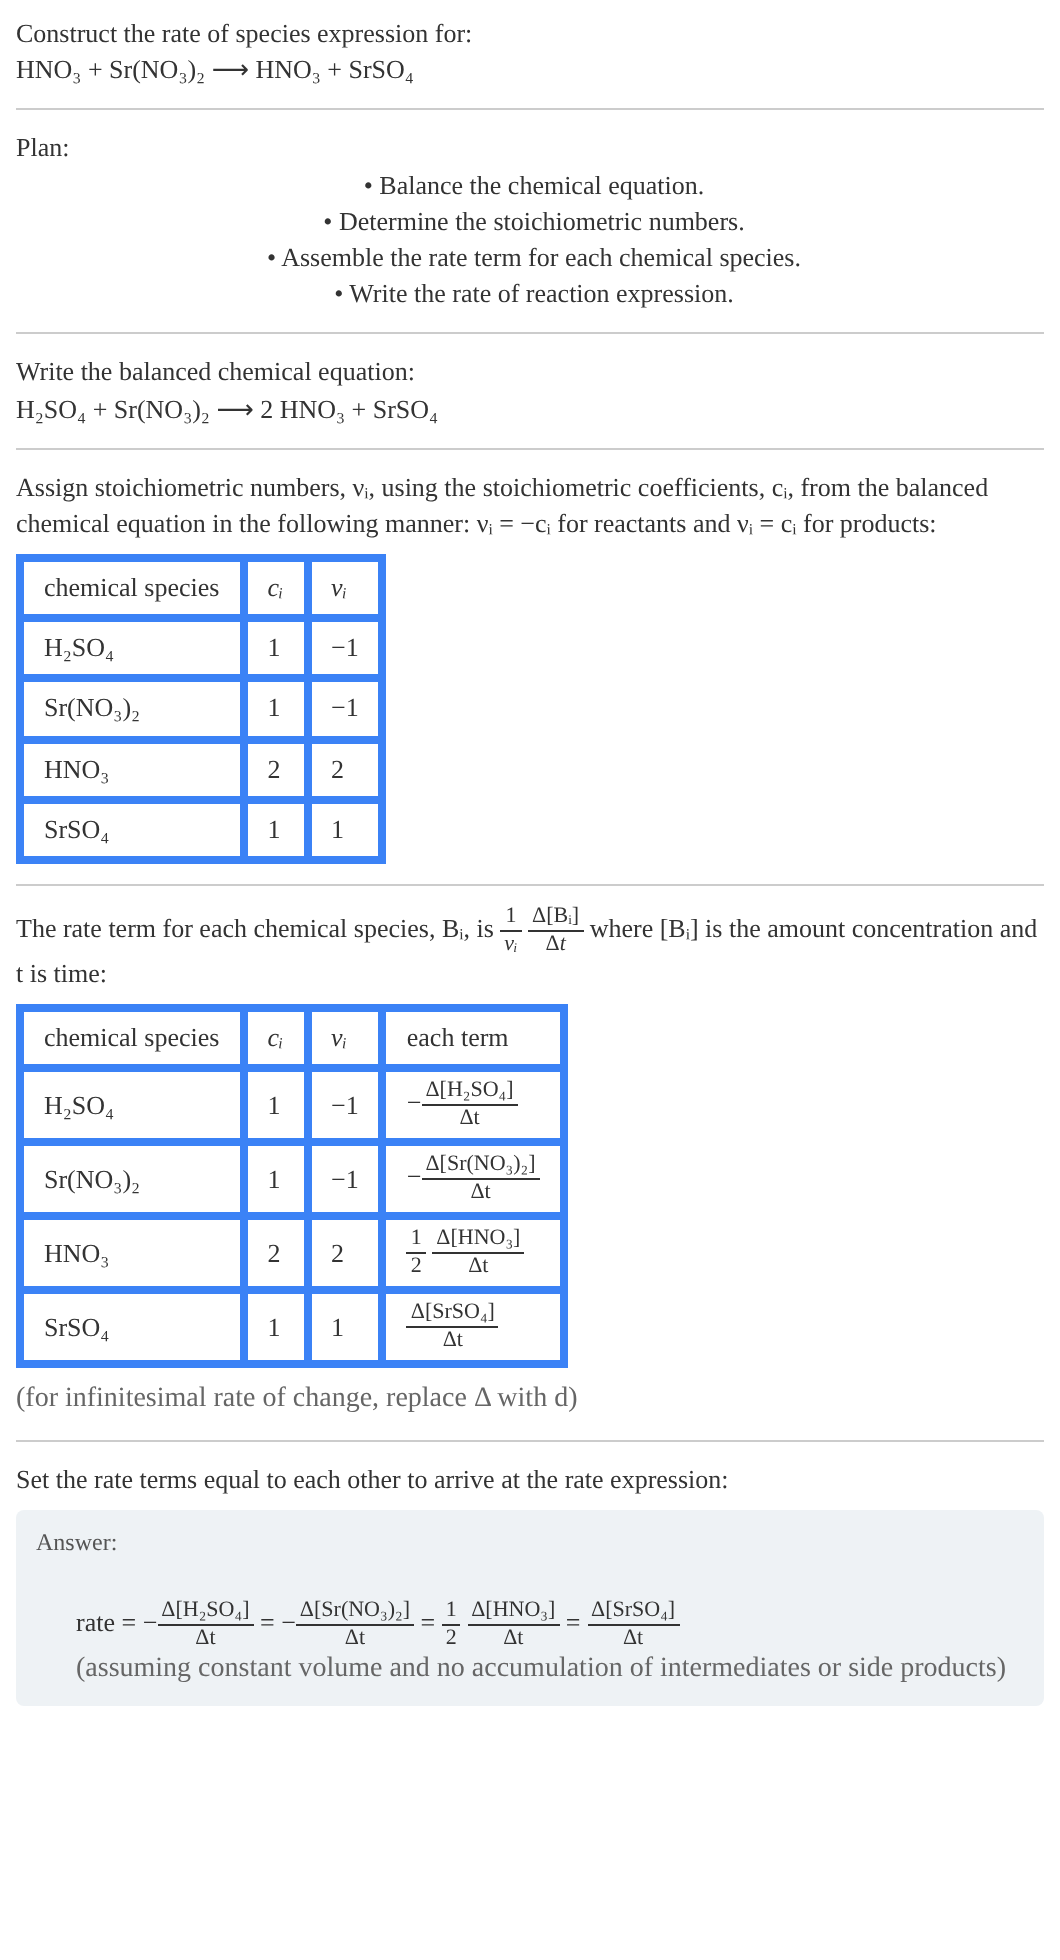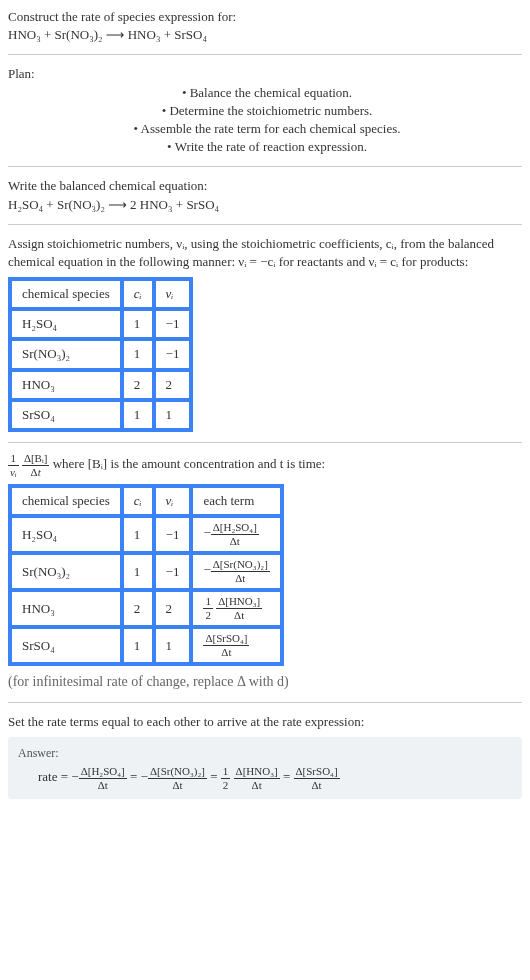--- a/index.html
+++ b/index.html
@@ -37,21 +37,21 @@
   }
   .frac .num { display:block; border-bottom:1px solid #333; padding:0 2px 1px 2px;}
   .frac .den { display:block; padding:1px 2px 0 2px;}
   .note { font-size: 14px; color: #666; }
   .answer-box {
     background: #eef2f5;
     border-radius: 4px;
     padding: 8px 10px;
     margin-top: 6px;
   }
-  .answer-box .label { font-size: 12px; color:#555; margin-bottom:4px;}
+  .answer-box .label { font-size: 12px; color:#555; margin-bottom:20px;}
   .math { font-family: Georgia, serif; }
 </style>
 </head>
 <body>
 
 <div>Construct the rate of species expression for:</div>
 <div class="math">HNO₃ + Sr(NO₃)₂  ⟶  HNO₃ + SrSO₄</div>
 
 <hr>
 
@@ -96,20 +96,21 @@
         <td>SrSO₄</td>
         <td>1</td>
         <td>1</td>
       </tr>
 </tbody>
   </table>
 
 <hr>
 
 <div>
+  <span>The rate term for each chemical species, Bᵢ, is </span>
   <span class="frac"><span class="num">1</span><span class="den"><i>νᵢ</i></span></span>
   <span class="frac"><span class="num">Δ[Bᵢ]</span><span class="den">Δ<i>t</i></span></span>
   <span> where [Bᵢ] is the amount concentration and t is time:</span>
 </div>
 
 <table>
   <tbody>
       <tr>
     <th>chemical species</th>
     <th><i>cᵢ</i></th>
@@ -150,13 +151,14 @@
 
 <div class="answer-box">
   <div class="label">Answer:</div>
   <div class="math" style="padding-left:20px">
     <span>rate = </span>
     <span>−</span><span class="frac"><span class="num">Δ[H₂SO₄]</span><span class="den">Δt</span></span>
     = <span>−</span><span class="frac"><span class="num">Δ[Sr(NO₃)₂]</span><span class="den">Δt</span></span>
     = <span class="frac"><span class="num">1</span><span class="den">2</span></span> <span class="frac"><span class="num">Δ[HNO₃]</span><span class="den">Δt</span></span>
     = <span class="frac"><span class="num">Δ[SrSO₄]</span><span class="den">Δt</span></span>
   </div>
+  <div class="note" style="padding-left:20px">(assuming constant volume and no accumulation of intermediates or side products)</div>
 </div>
 
 </body></html>

